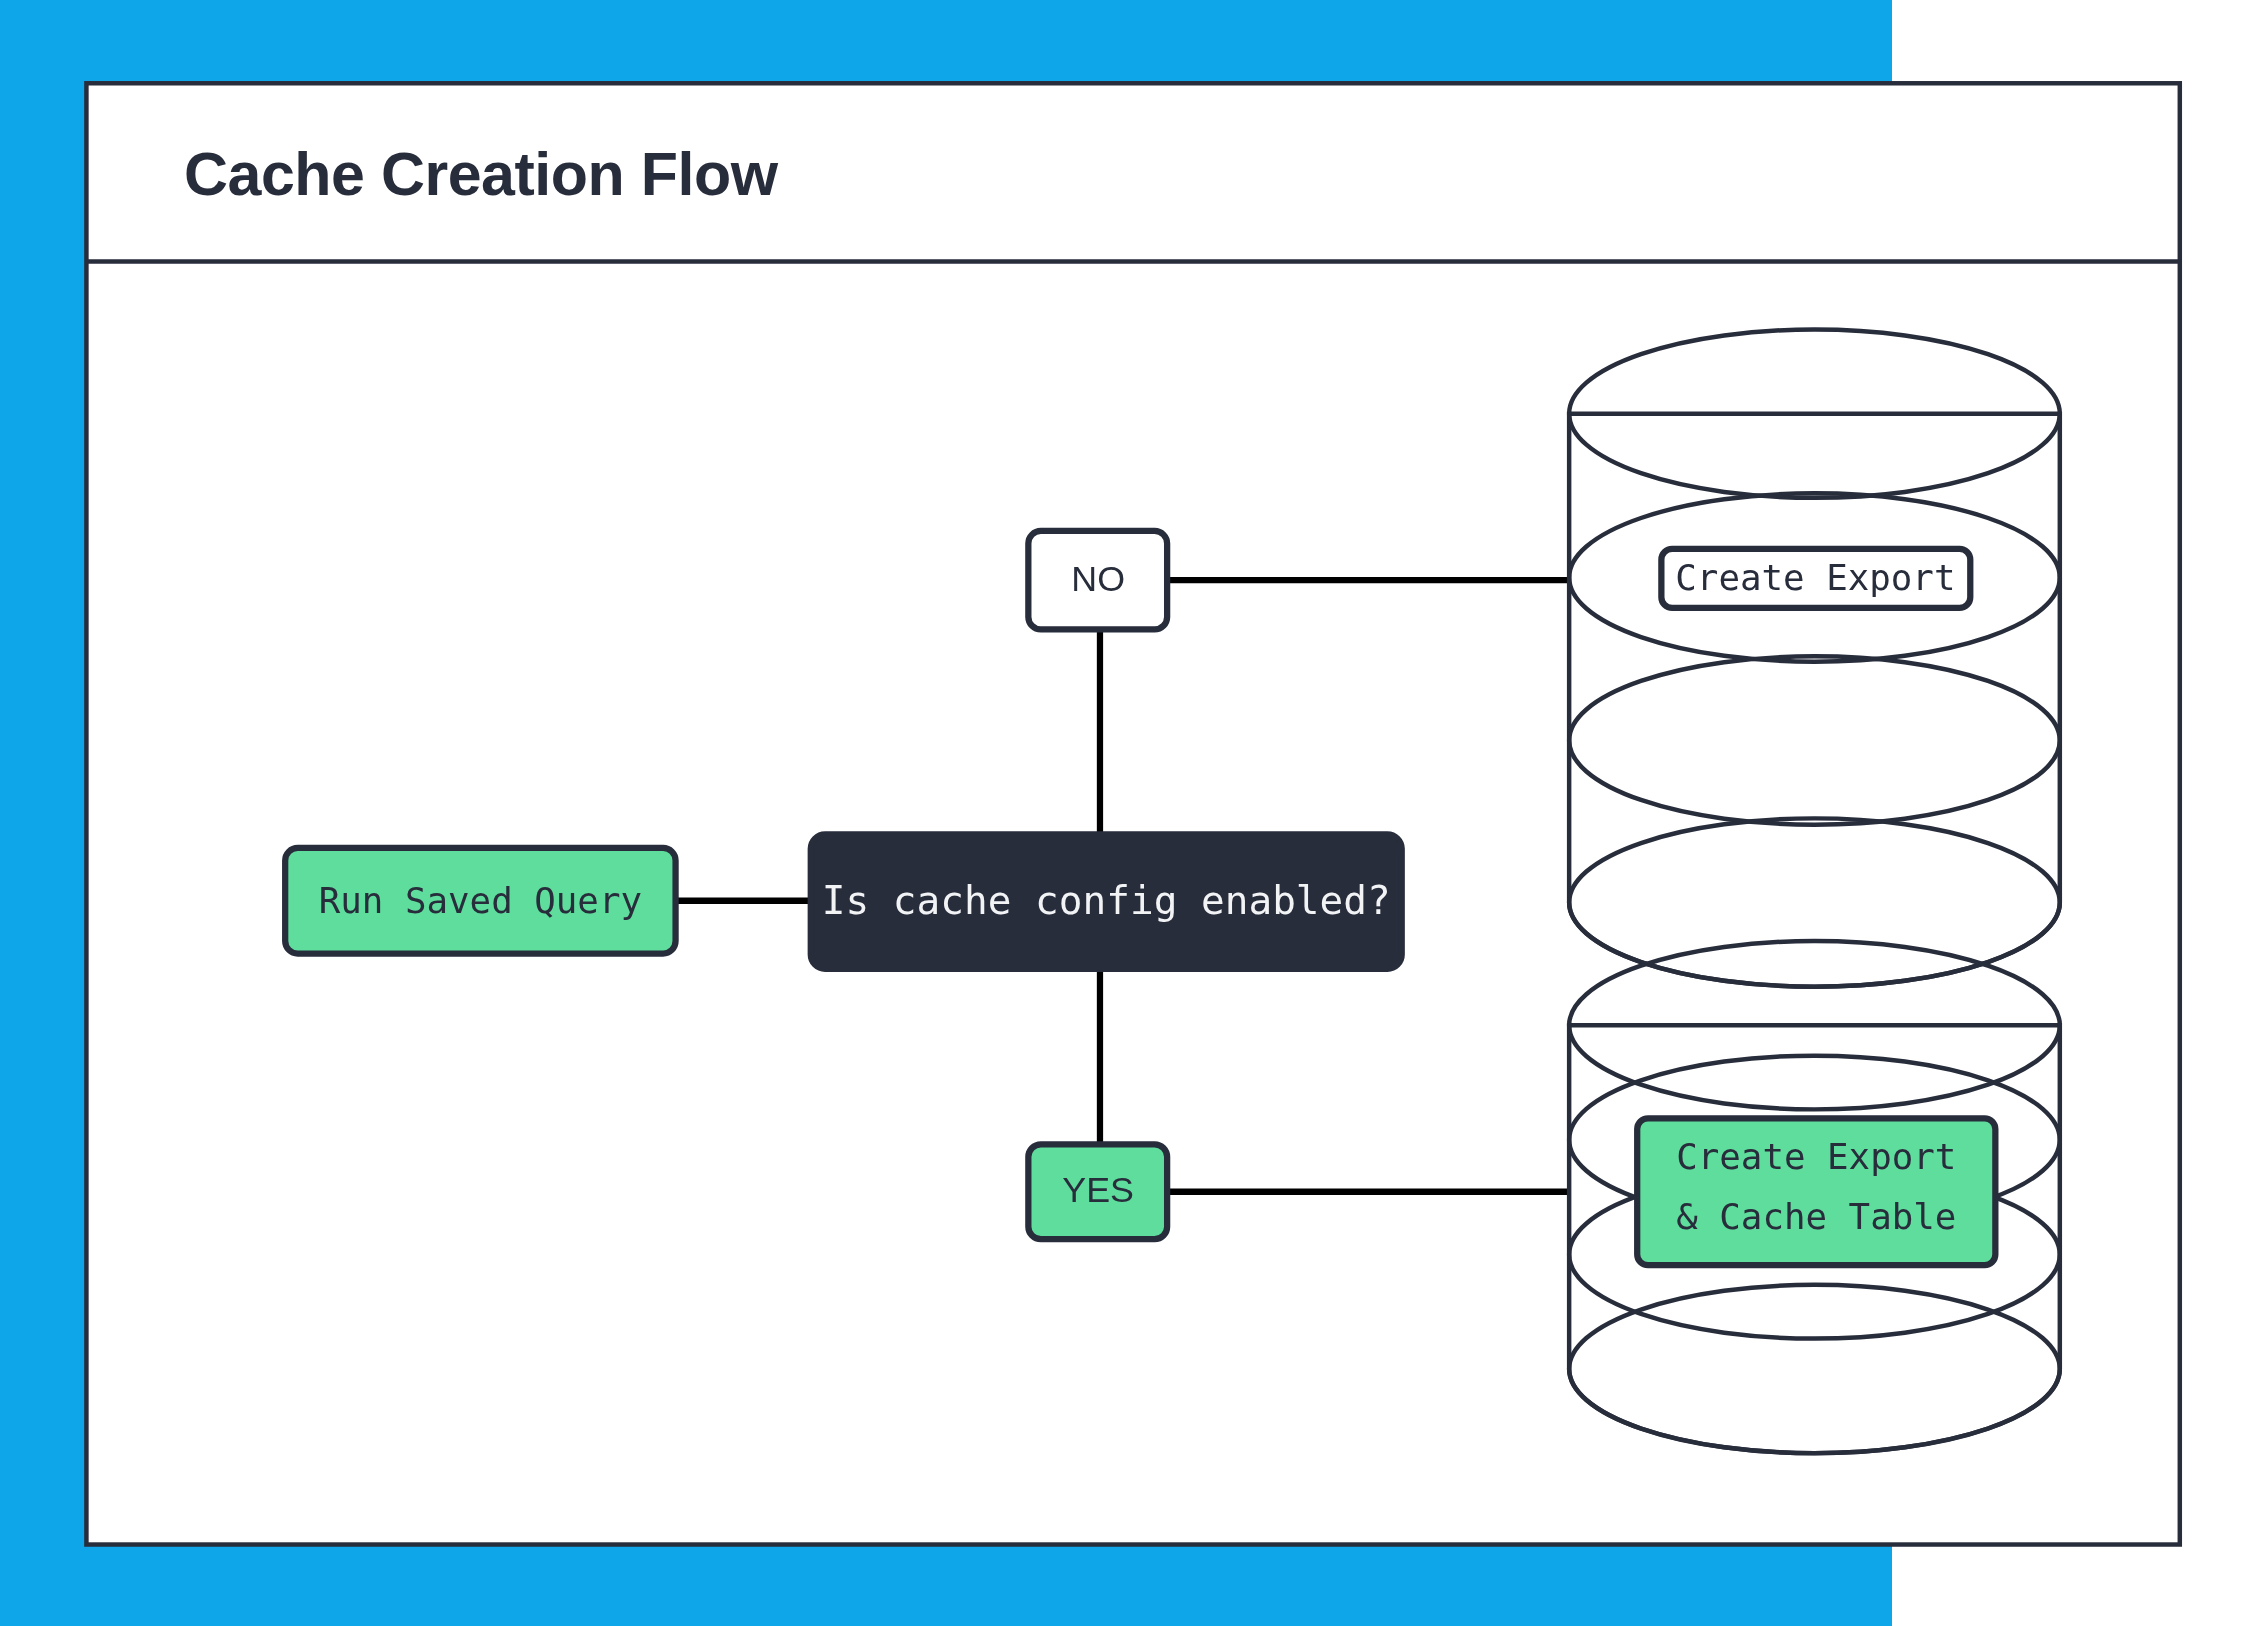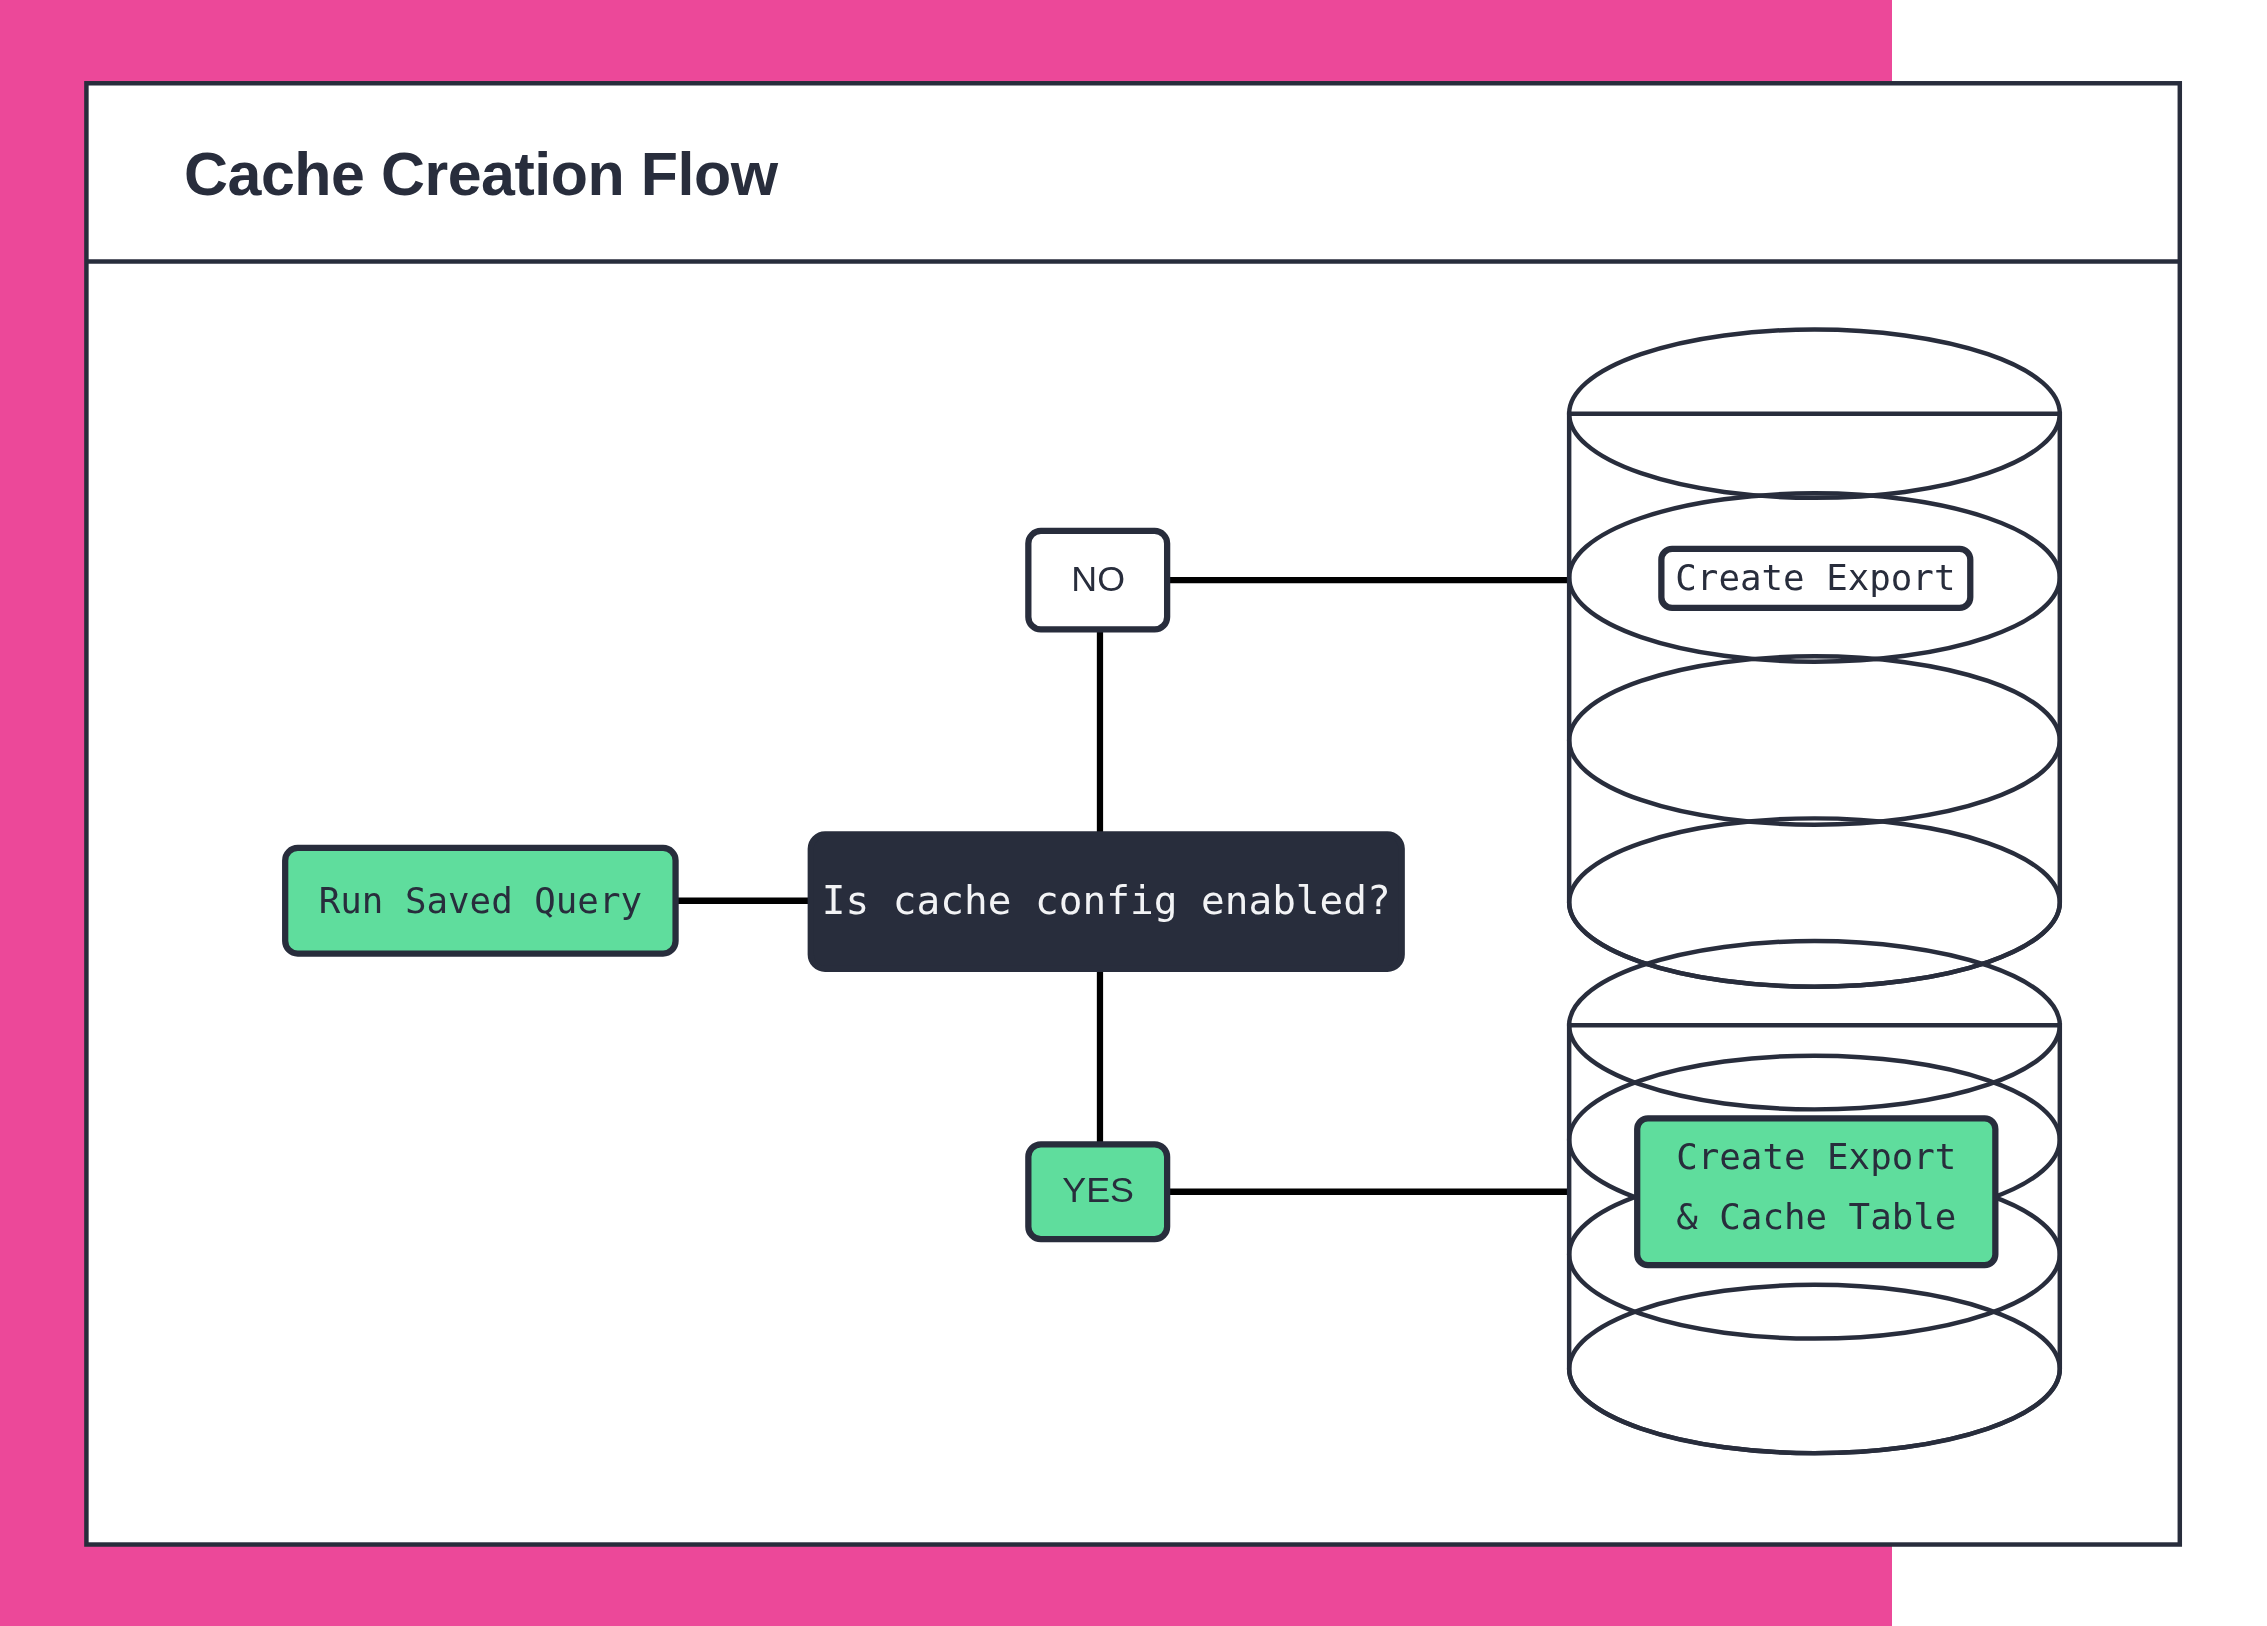--- a/index.html
+++ b/index.html
@@ -10,21 +10,21 @@
   body {
     width: 2268px;
     height: 1626px;
     font-family: "Liberation Sans", sans-serif;
     overflow: hidden;
   }
   #stage {
     position: relative;
     width: 1892px;
     height: 1626px;
-    background: #ec4899;
+    background: #0ea5e9;
   }
   #diagram-svg {
     position: absolute;
     left: 0;
     top: 0;
     width: 2268px;
     height: 1626px;
     display: block;
   }
   .frame-rect {

